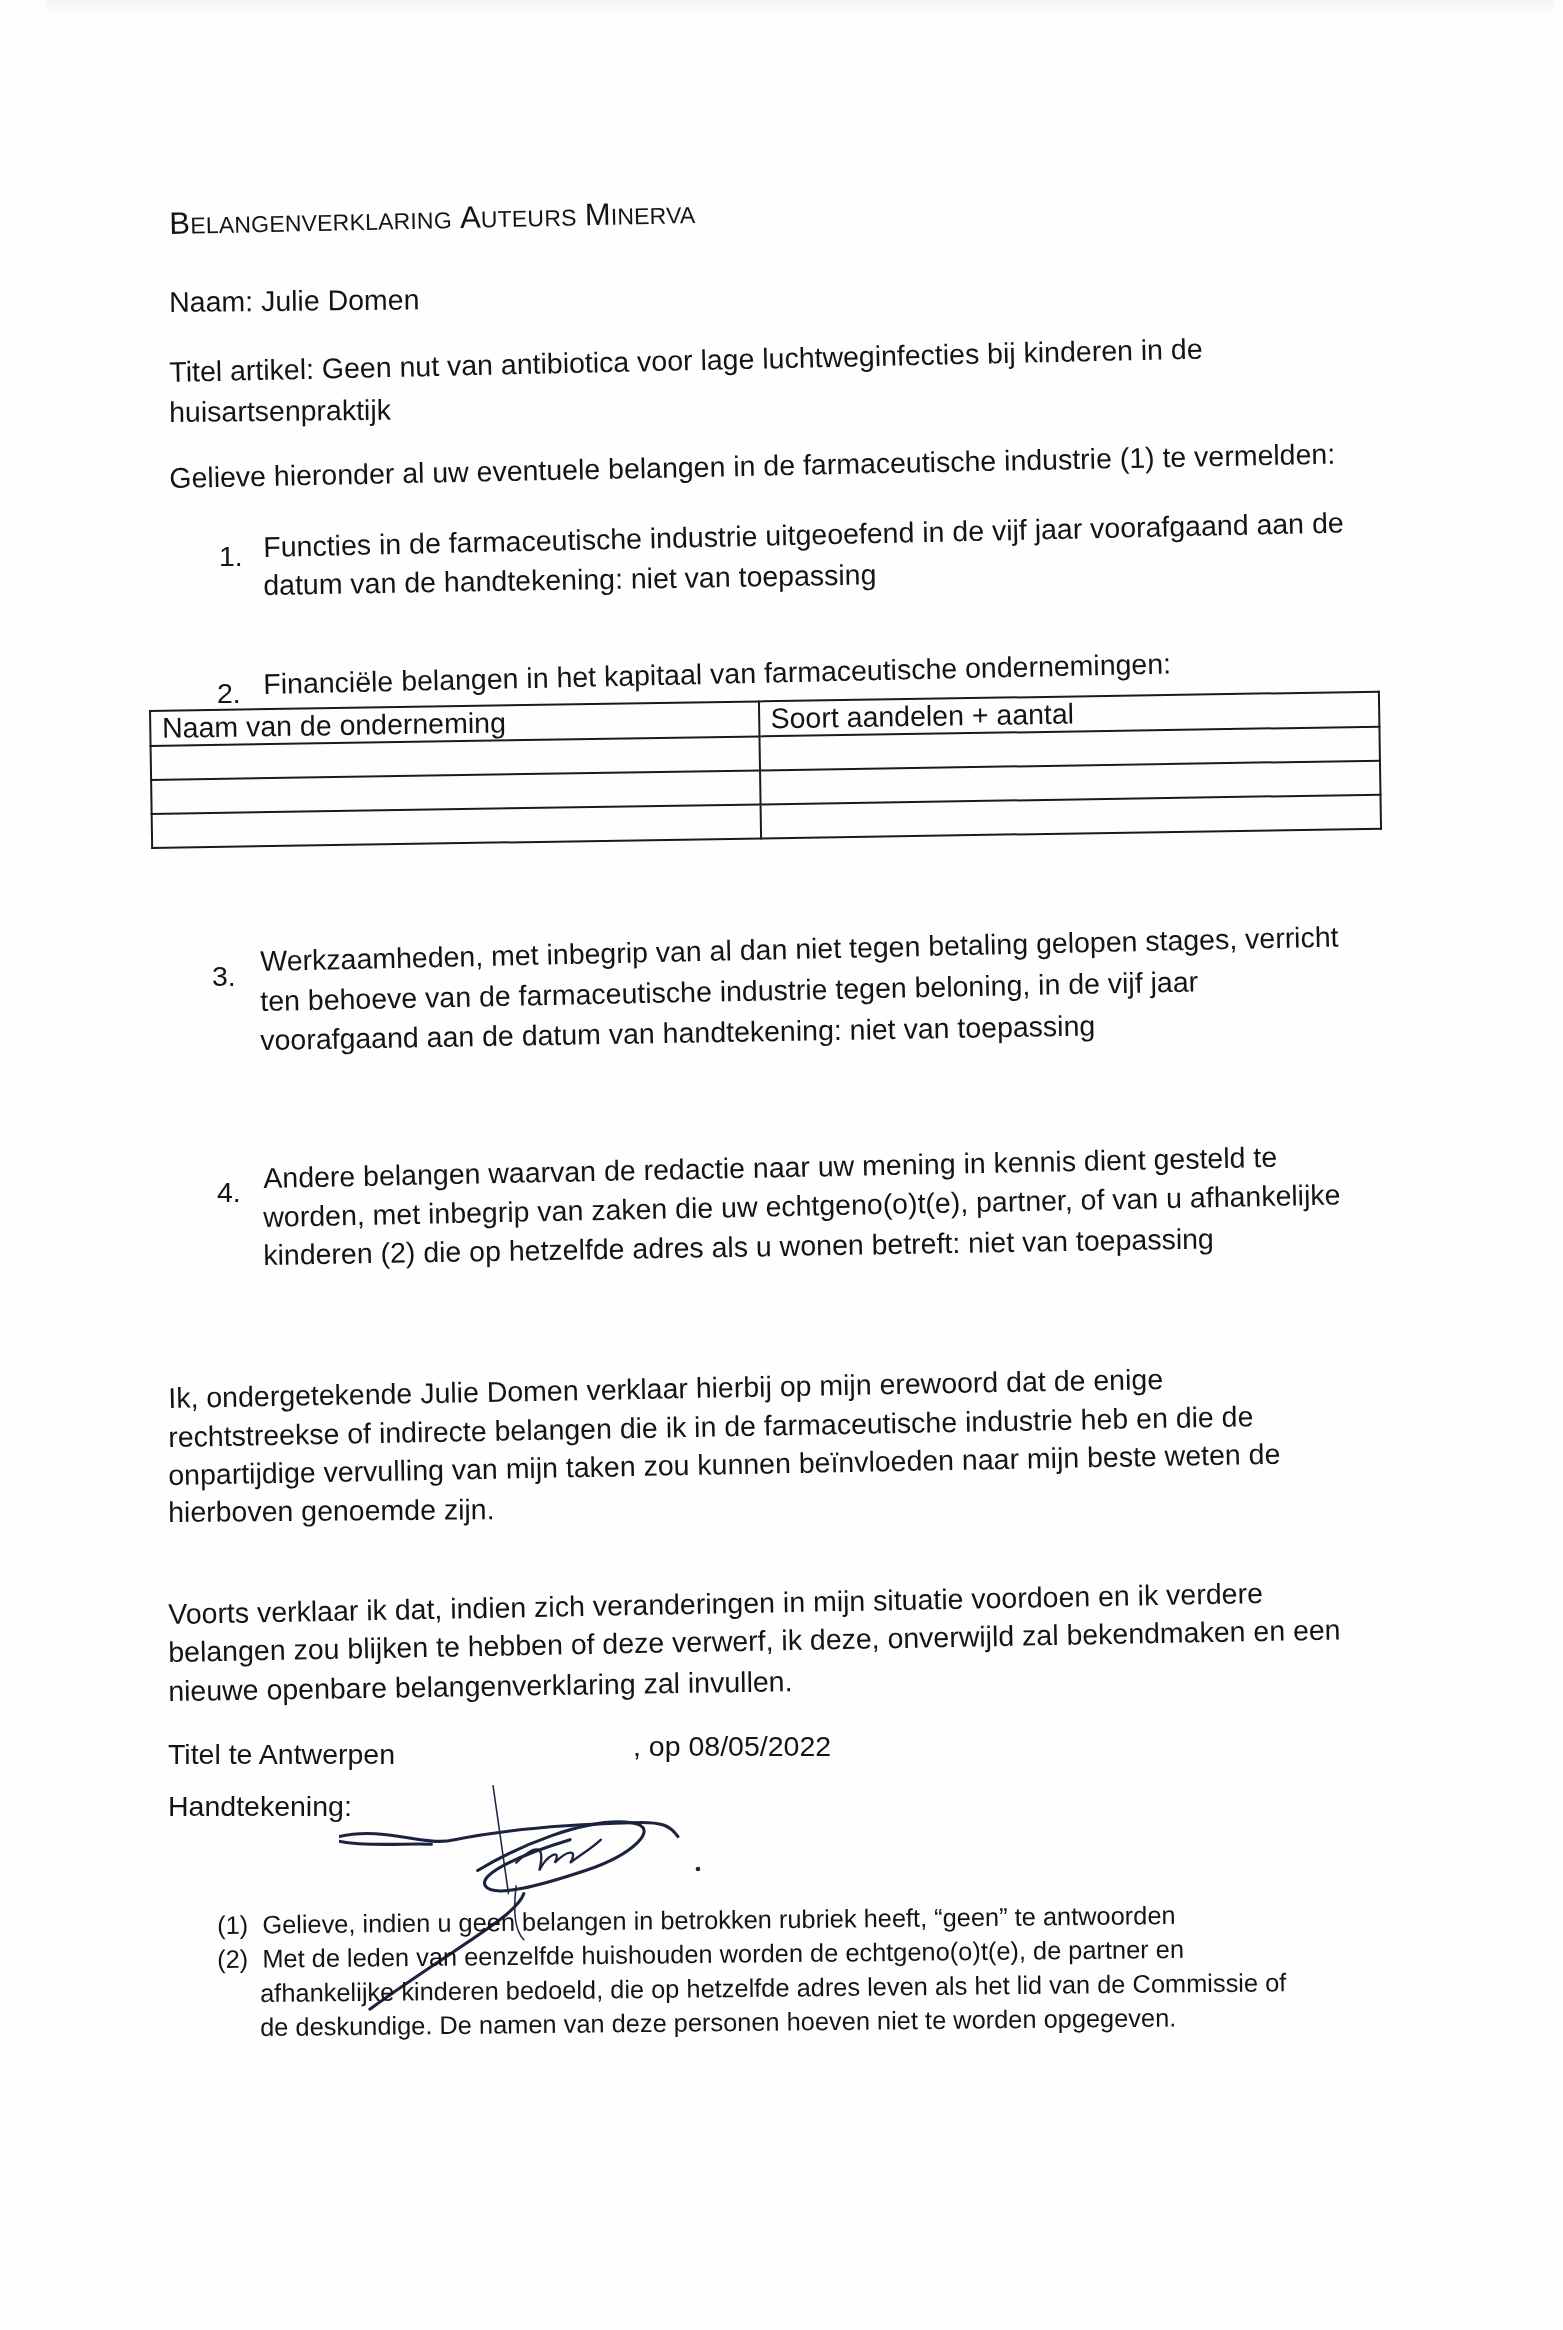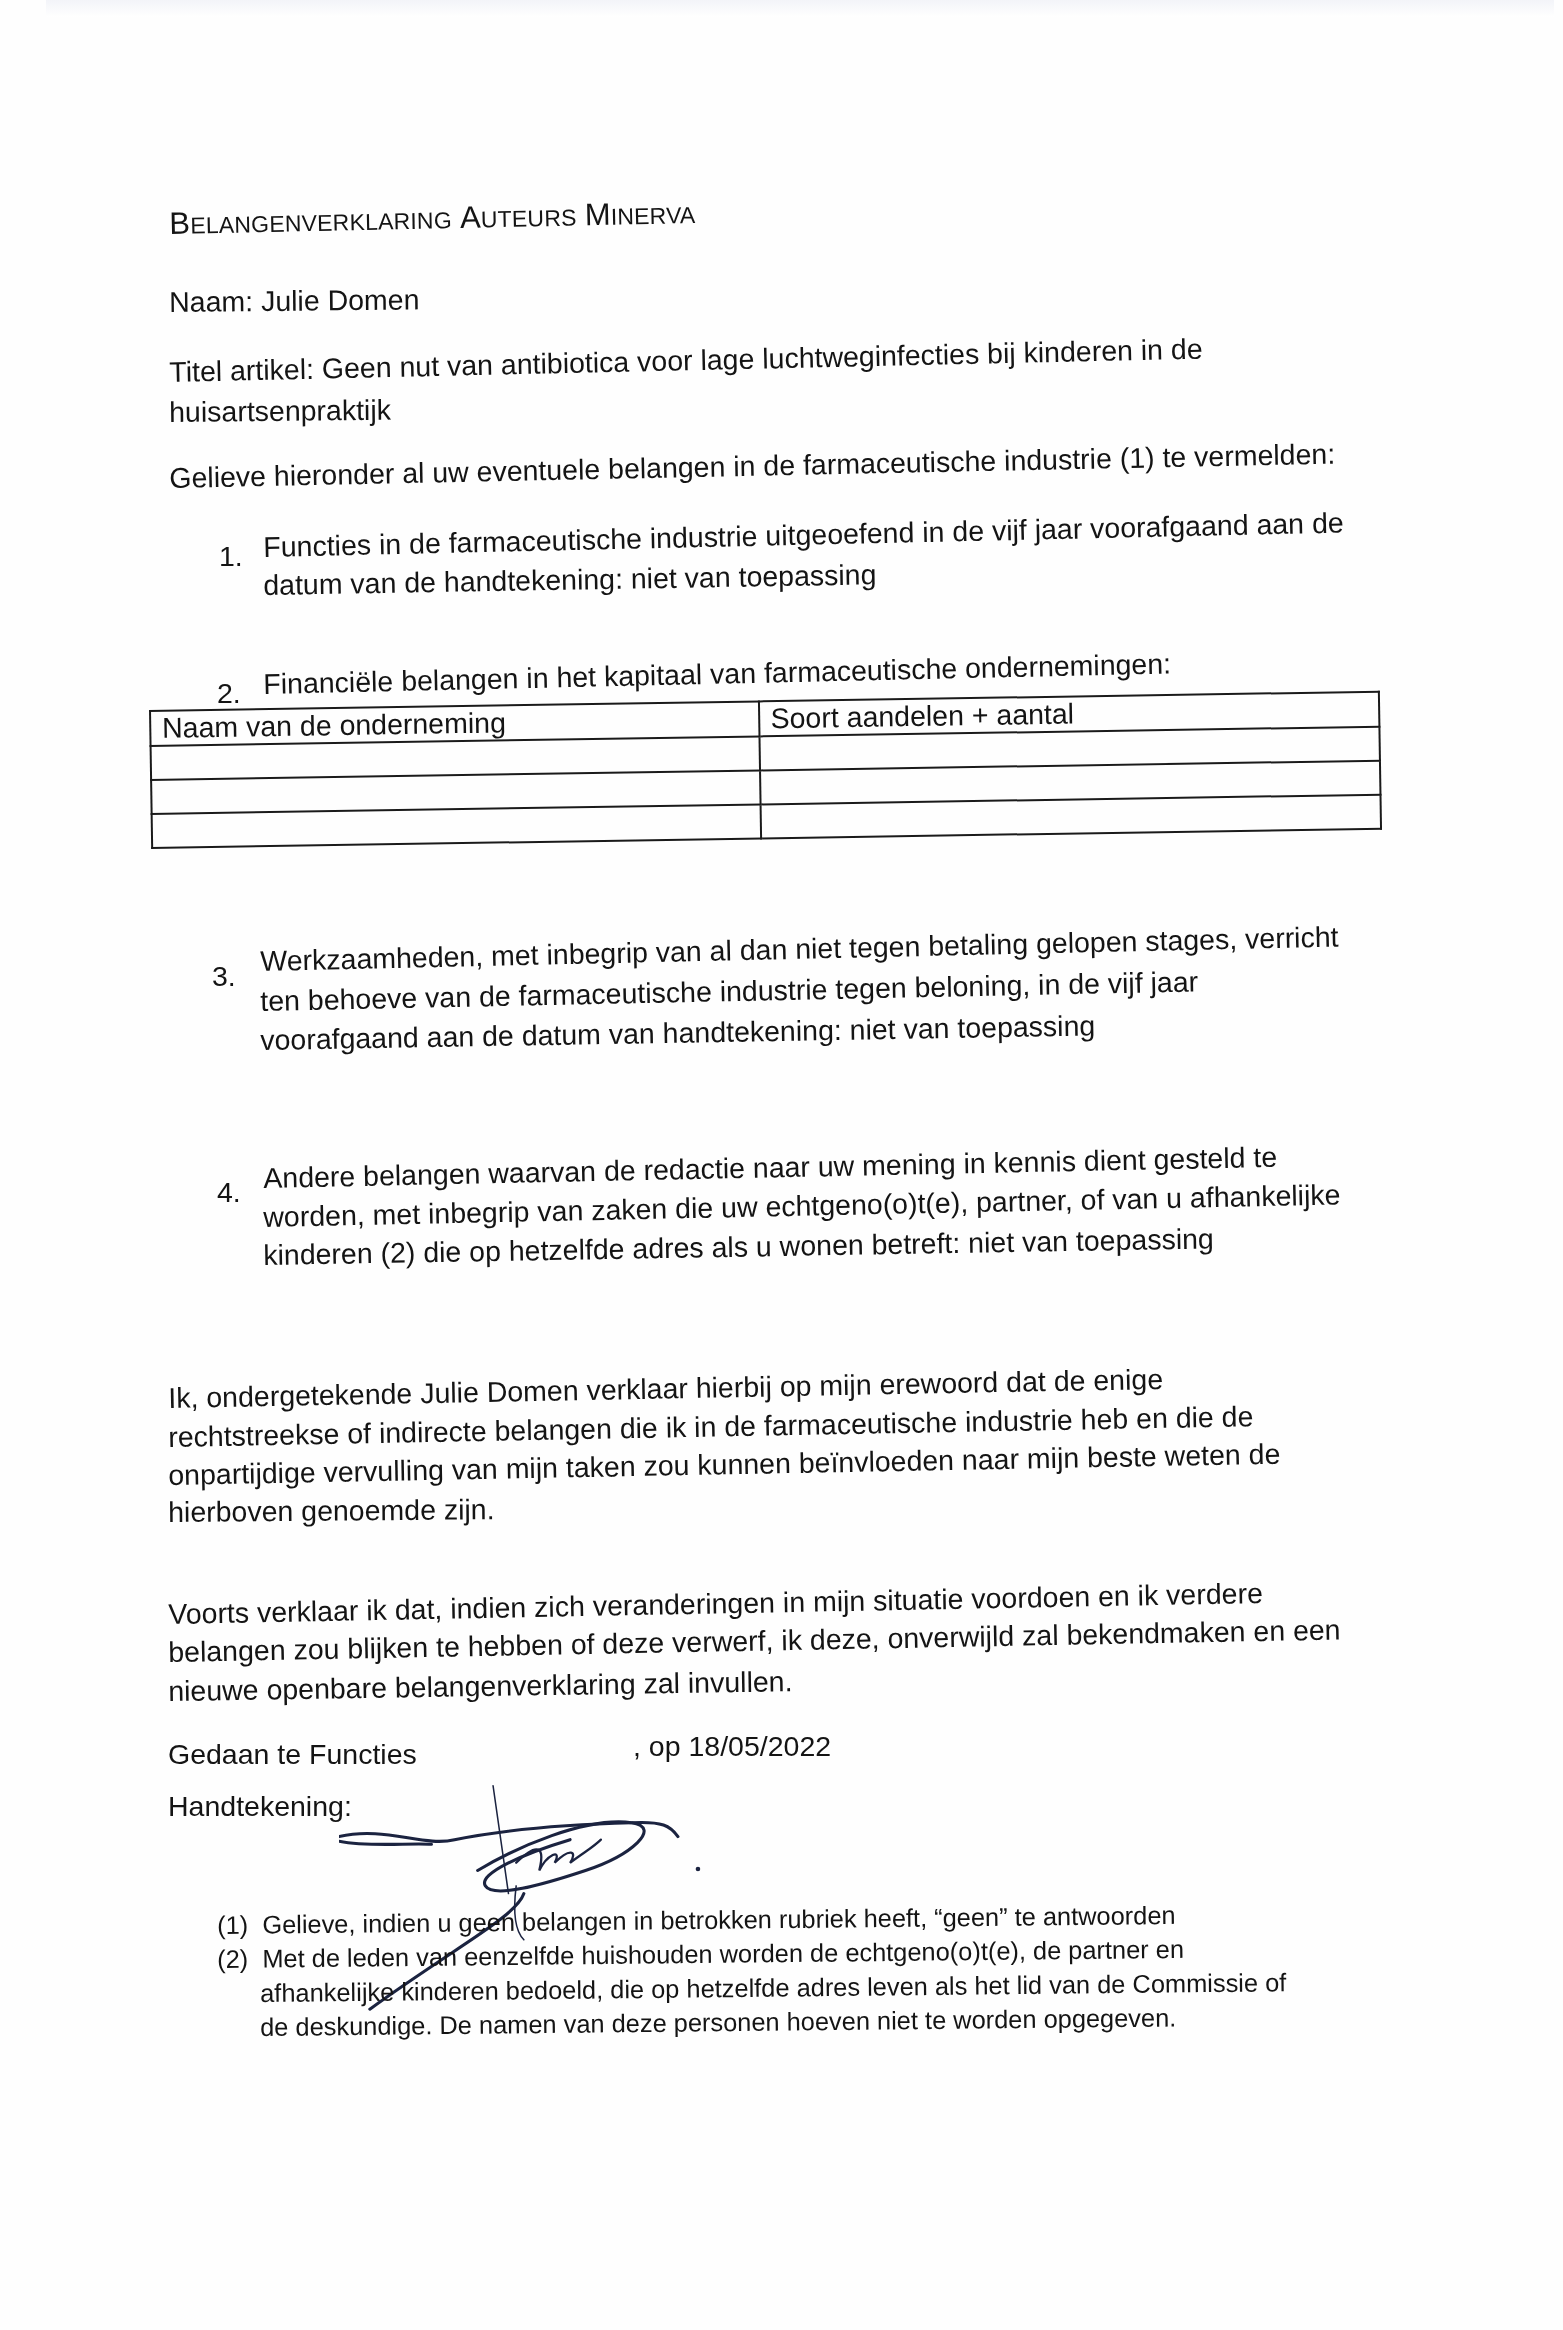--- a/index.html
+++ b/index.html
@@ -82,22 +82,22 @@
 
   <div class="txt" style="left:168px; top:1382px; transform:rotate(-1.1deg);">Ik, ondergetekende    Julie Domen   verklaar hierbij op mijn erewoord dat de enige</div>
   <div class="txt" style="left:168px; top:1421px; transform:rotate(-1.1deg);">rechtstreekse of indirecte belangen die ik in de farmaceutische industrie heb en die de</div>
   <div class="txt" style="left:168px; top:1459px; transform:rotate(-1.1deg);">onpartijdige vervulling van mijn taken zou kunnen beïnvloeden naar mijn beste weten de</div>
   <div class="txt" style="left:168px; top:1496px; transform:rotate(-0.5deg);">hierboven genoemde zijn.</div>
 
   <div class="txt" style="left:168px; top:1598px; transform:rotate(-1.1deg);">Voorts verklaar ik dat, indien zich veranderingen in mijn situatie voordoen en ik verdere</div>
   <div class="txt" style="left:168px; top:1636px; transform:rotate(-1.1deg);">belangen zou blijken te hebben of deze verwerf, ik deze, onverwijld zal bekendmaken en een</div>
   <div class="txt" style="left:168px; top:1675px; transform:rotate(-0.9deg);">nieuwe openbare belangenverklaring zal invullen.</div>
 
-  <div class="txt" style="left:168px; top:1738px;">Gedaan te Functies</div>
-  <div class="txt" style="left:633px; top:1730px;">, op 18/05/2022</div>
+  <div class="txt" style="left:168px; top:1738px;">Titel te Antwerpen</div>
+  <div class="txt" style="left:633px; top:1730px;">, op 08/05/2022</div>
 
   <div class="txt" style="left:168px; top:1790px;">Handtekening:</div>
   <svg class="sig" width="493" height="262" viewBox="0 0 640 340">
     <g fill="none" stroke="#1b2340" stroke-width="4" stroke-linecap="round">
       <path d="M0 76 C60 62 110 90 150 80 C220 66 300 60 380 58 C420 56 430 62 440 76"></path>
       <path d="M0 82 C40 90 90 84 120 86"></path>
       <path d="M200 10 L220 150" stroke-width="2"></path>
       <path d="M180 120 C230 90 320 50 380 58 C420 64 380 100 320 120 C260 140 200 156 190 140 C180 124 240 98 300 80"></path>
       <path d="M230 110 C250 90 270 80 260 120 C270 100 290 90 280 110 C300 90 310 95 300 110 C320 95 330 90 340 80" stroke-width="3"></path>
       <path d="M240 150 C230 180 150 220 40 300"></path>

